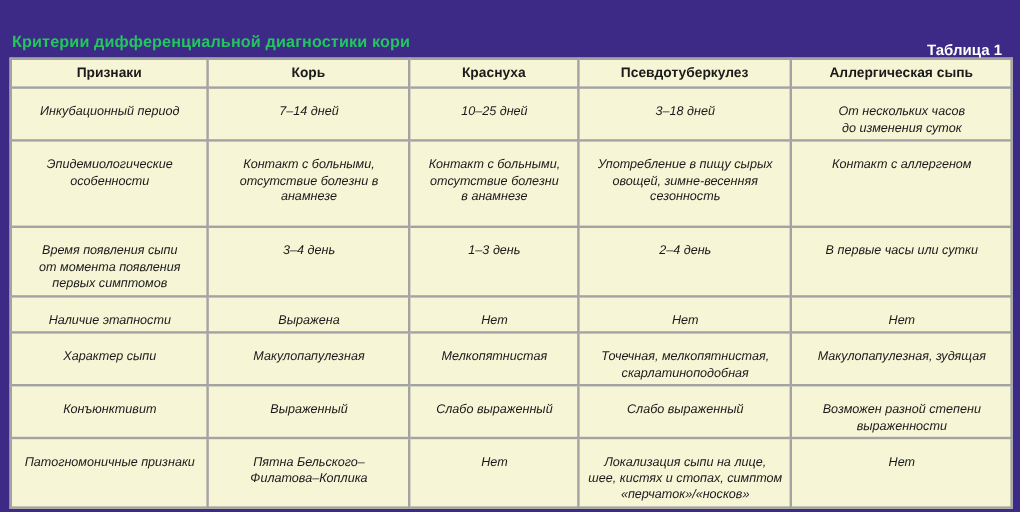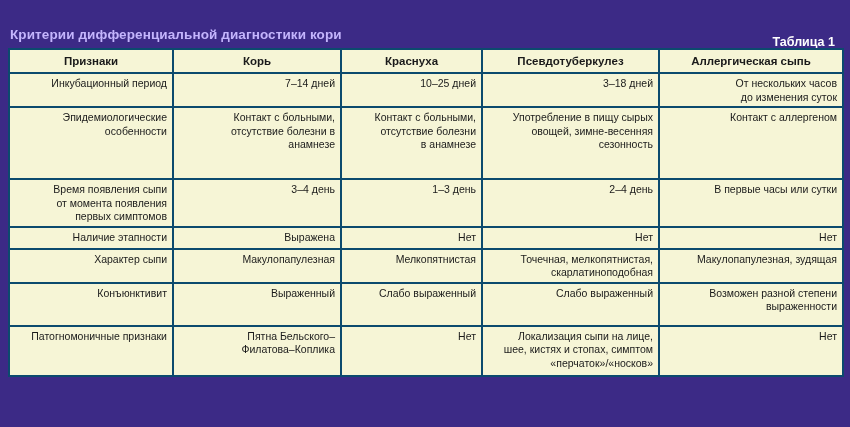--- a/index.html
+++ b/index.html
@@ -9,51 +9,52 @@
     font-family: "Liberation Sans", sans-serif;
     position: relative;
     overflow: hidden;
   }
   .table-caption {
     position: absolute; top: 7px; right: 15px;
     color: #ffffff; font-weight: bold; font-size: 12.5px; margin-top: 28px;
   }
   .page-title {
     position: absolute; top: 27px; left: 10px;
-    color: #c4b5fd; font-weight: bold; font-size: 13.5px;
+    color: #22c55e; font-weight: bold; font-size: 13.5px;
     letter-spacing: 0.1px;
   }
   table.diff-table {
     position: absolute; top: 48px; left: 8px;
     width: 834px;
     border-collapse: collapse;
     table-layout: fixed;
     background: #f6f5d6;
     border: 2px solid #2a2438;
   }
   .diff-table th, .diff-table td {
-    border: 2px solid #0c4a6e;
+    border: 2px solid #a3a3a3;
     color: #1a1a1a;
     overflow: hidden;
     margin-left: 18px;
   }
   .diff-table th {
     font-size: 11.5px;
     font-weight: bold;
     text-align: center;
     vertical-align: middle;
     padding: 1px 3px;
   }
   .diff-table td {
     font-size: 10.5px;
     line-height: 13.5px;
-    text-align: right;
+    text-align: center;
     vertical-align: top;
-    padding: 3px 5px 2px 6px;
+    padding: 13px 5px 2px 6px;
     white-space: pre-line;
+    font-style: italic;
   }
 </style>
 </head>
 <body>
 
 <div class="table-caption">Таблица 1</div>
 <div class="page-title">Критерии дифференциальной диагностики кори</div>
 
 <table class="diff-table">
   <colgroup>

